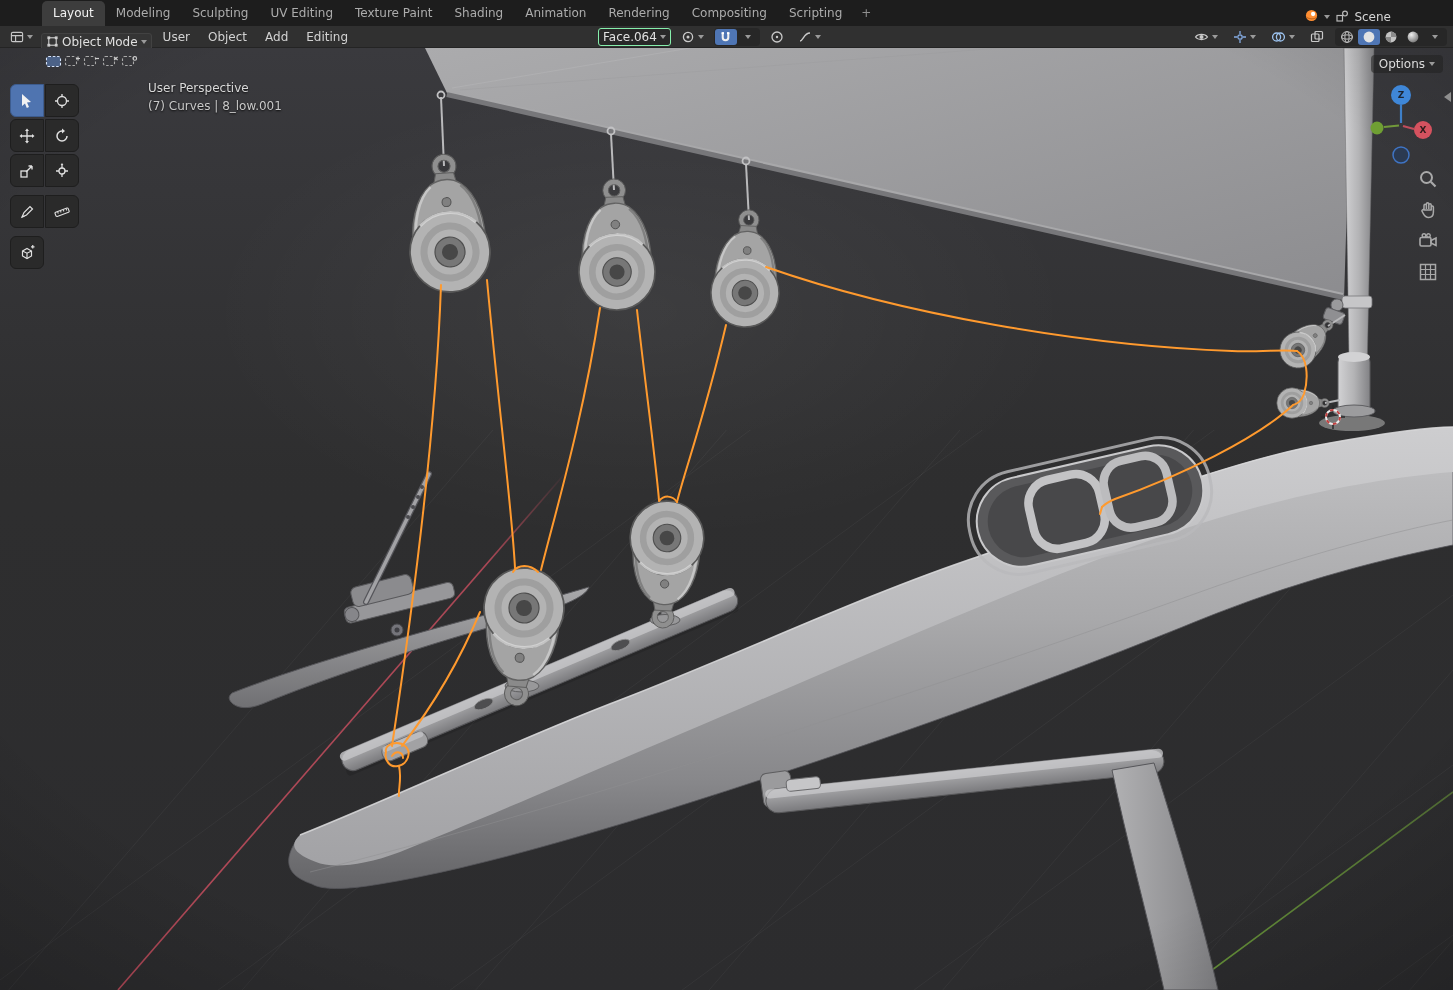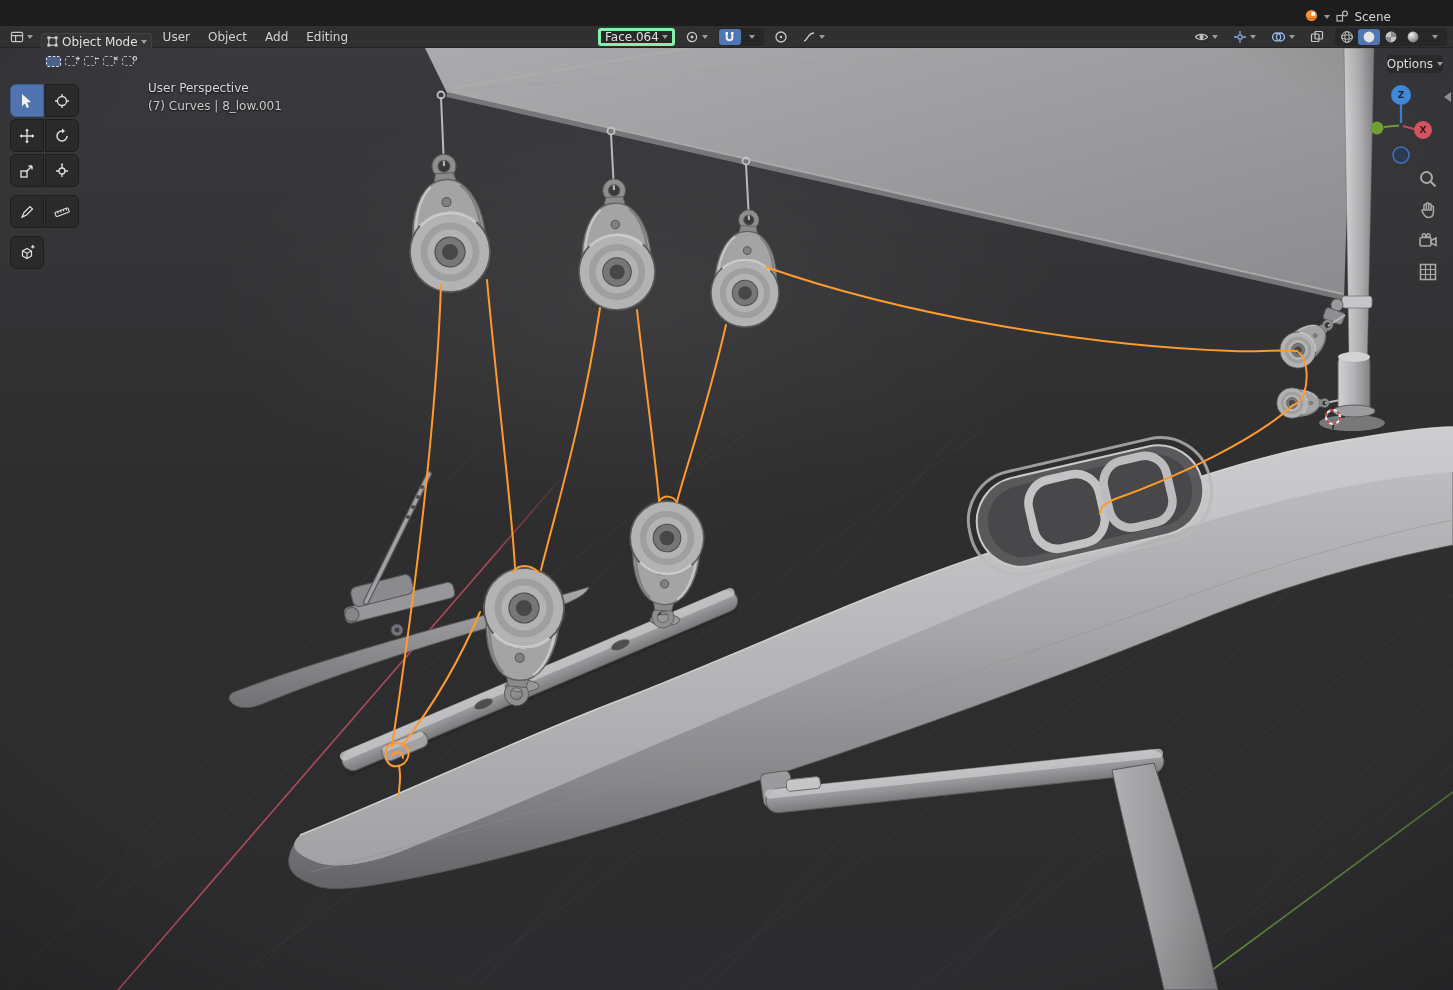--- a/index.html
+++ b/index.html
@@ -20,21 +20,21 @@
 
   .chev { width:0; height:0; border-left:3.5px solid transparent; border-right:3.5px solid transparent;
           border-top:4.5px solid #9a9a9a; display:inline-block; }
 
   
   .vheader { position:absolute; left:0; top:26px; width:100%; height:22px; background:#303030;
              display:flex; align-items:center; border-bottom:1px solid #242424; }
   .vh-left { display:flex; align-items:center; gap:4px; padding-left:6px; }
   .vh-btn { display:flex; align-items:center; gap:3px; padding:0 4px; height:18px; border-radius:3px; }
   .pill { background:#353535; border:1px solid #424242;margin-top:10px; }
-  .dark { background:#282828; border:3px solid #86efac; }
+  .dark { background:#282828; border:1px solid #86efac; }
   .menu { padding:0 7px; font-size:12px; color:#d2d2d2; line-height:22px; }
   .vh-center { position:absolute; left:598px; top:0; height:22px; display:flex; align-items:center; gap:6px; }
   .vh-right { position:absolute; right:6px; top:0; height:22px; display:flex; align-items:center; gap:7px; }
   .seg { display:flex; align-items:center; background:#272727; border-radius:4px; padding:1px; }
   .seg .cell { display:flex; align-items:center; justify-content:center; width:22px; height:16px; border-radius:3px; }
   .cell.on { background:#4f76b5; }
   .txt12 { font-size:12px; color:#e0e0e0; }
 
   
   .viewport { position:absolute; left:0; top:48px; width:1453px; height:942px;
@@ -52,35 +52,48 @@
   .toolcol { position:absolute; left:10px; top:36px; width:70px; }
   .trow { display:flex; gap:1px; margin-bottom:2px; }
   .trow.gap { margin-top:8px; }
   .tbtn { width:34px; height:33px; background:rgba(41,41,41,.92); display:flex; align-items:center;
           justify-content:center; border:1px solid #1e1e1e; }
   .tbtn.l { border-radius:6px 0 0 6px; } .tbtn.r { border-radius:0 6px 6px 0; }
   .tbtn.solo { border-radius:6px; }
   .tbtn.active { background:#4f74b0; border-color:#3d5c8e; }
 
   .options-btn { position:absolute; right:10px; top:7px; display:flex; align-items:center; gap:4px;
-                 background:rgba(32,32,32,.55); border-radius:4px; padding:2px 0; font-size:12px; color:#dcdcdc; }
+                 background:rgba(32,32,32,.55); border-radius:4px; padding:2px 8px; font-size:12px; color:#dcdcdc; }
 
   .navgizmo { position:absolute; right:10px; top:35px; width:84px; height:84px; }
   .sideicons { position:absolute; right:14px; top:120px; display:flex; flex-direction:column; gap:9px; align-items:center; }
   .sideicons .si { width:22px; height:22px; display:flex; align-items:center; justify-content:center; opacity:.85; }
 
   .npanel { position:absolute; right:2px; top:44px; width:0; height:0;
             border-top:5px solid transparent; border-bottom:5px solid transparent; border-right:7px solid #8f8f8f; }
 </style>
 </head>
 <body>
 
 <div class="app">
 
   <div class="topbar">
+    <div class="tabs">
+      <div class="tab active">Layout</div>
+      <div class="tab">Modeling</div>
+      <div class="tab">Sculpting</div>
+      <div class="tab">UV Editing</div>
+      <div class="tab">Texture Paint</div>
+      <div class="tab">Shading</div>
+      <div class="tab">Animation</div>
+      <div class="tab">Rendering</div>
+      <div class="tab">Compositing</div>
+      <div class="tab">Scripting</div>
+      <div class="tab addtab">+</div>
+    </div>
     <div class="topbar-right">
       <span>
         <svg width="15" height="15" viewBox="0 0 14 14">
             <circle cx="7" cy="7" r="5.2" fill="#ff8e32"></circle>
             <circle cx="8.5" cy="5.6" r="2" fill="#ffffff"></circle>
             <path d="M2.2,8.6 C4,10.6 10,10.8 11.8,8.6" fill="none" stroke="#c96a1e" stroke-width="1"></path>
           </svg>
       </span>
       <i class="chev"></i>
       <span>

